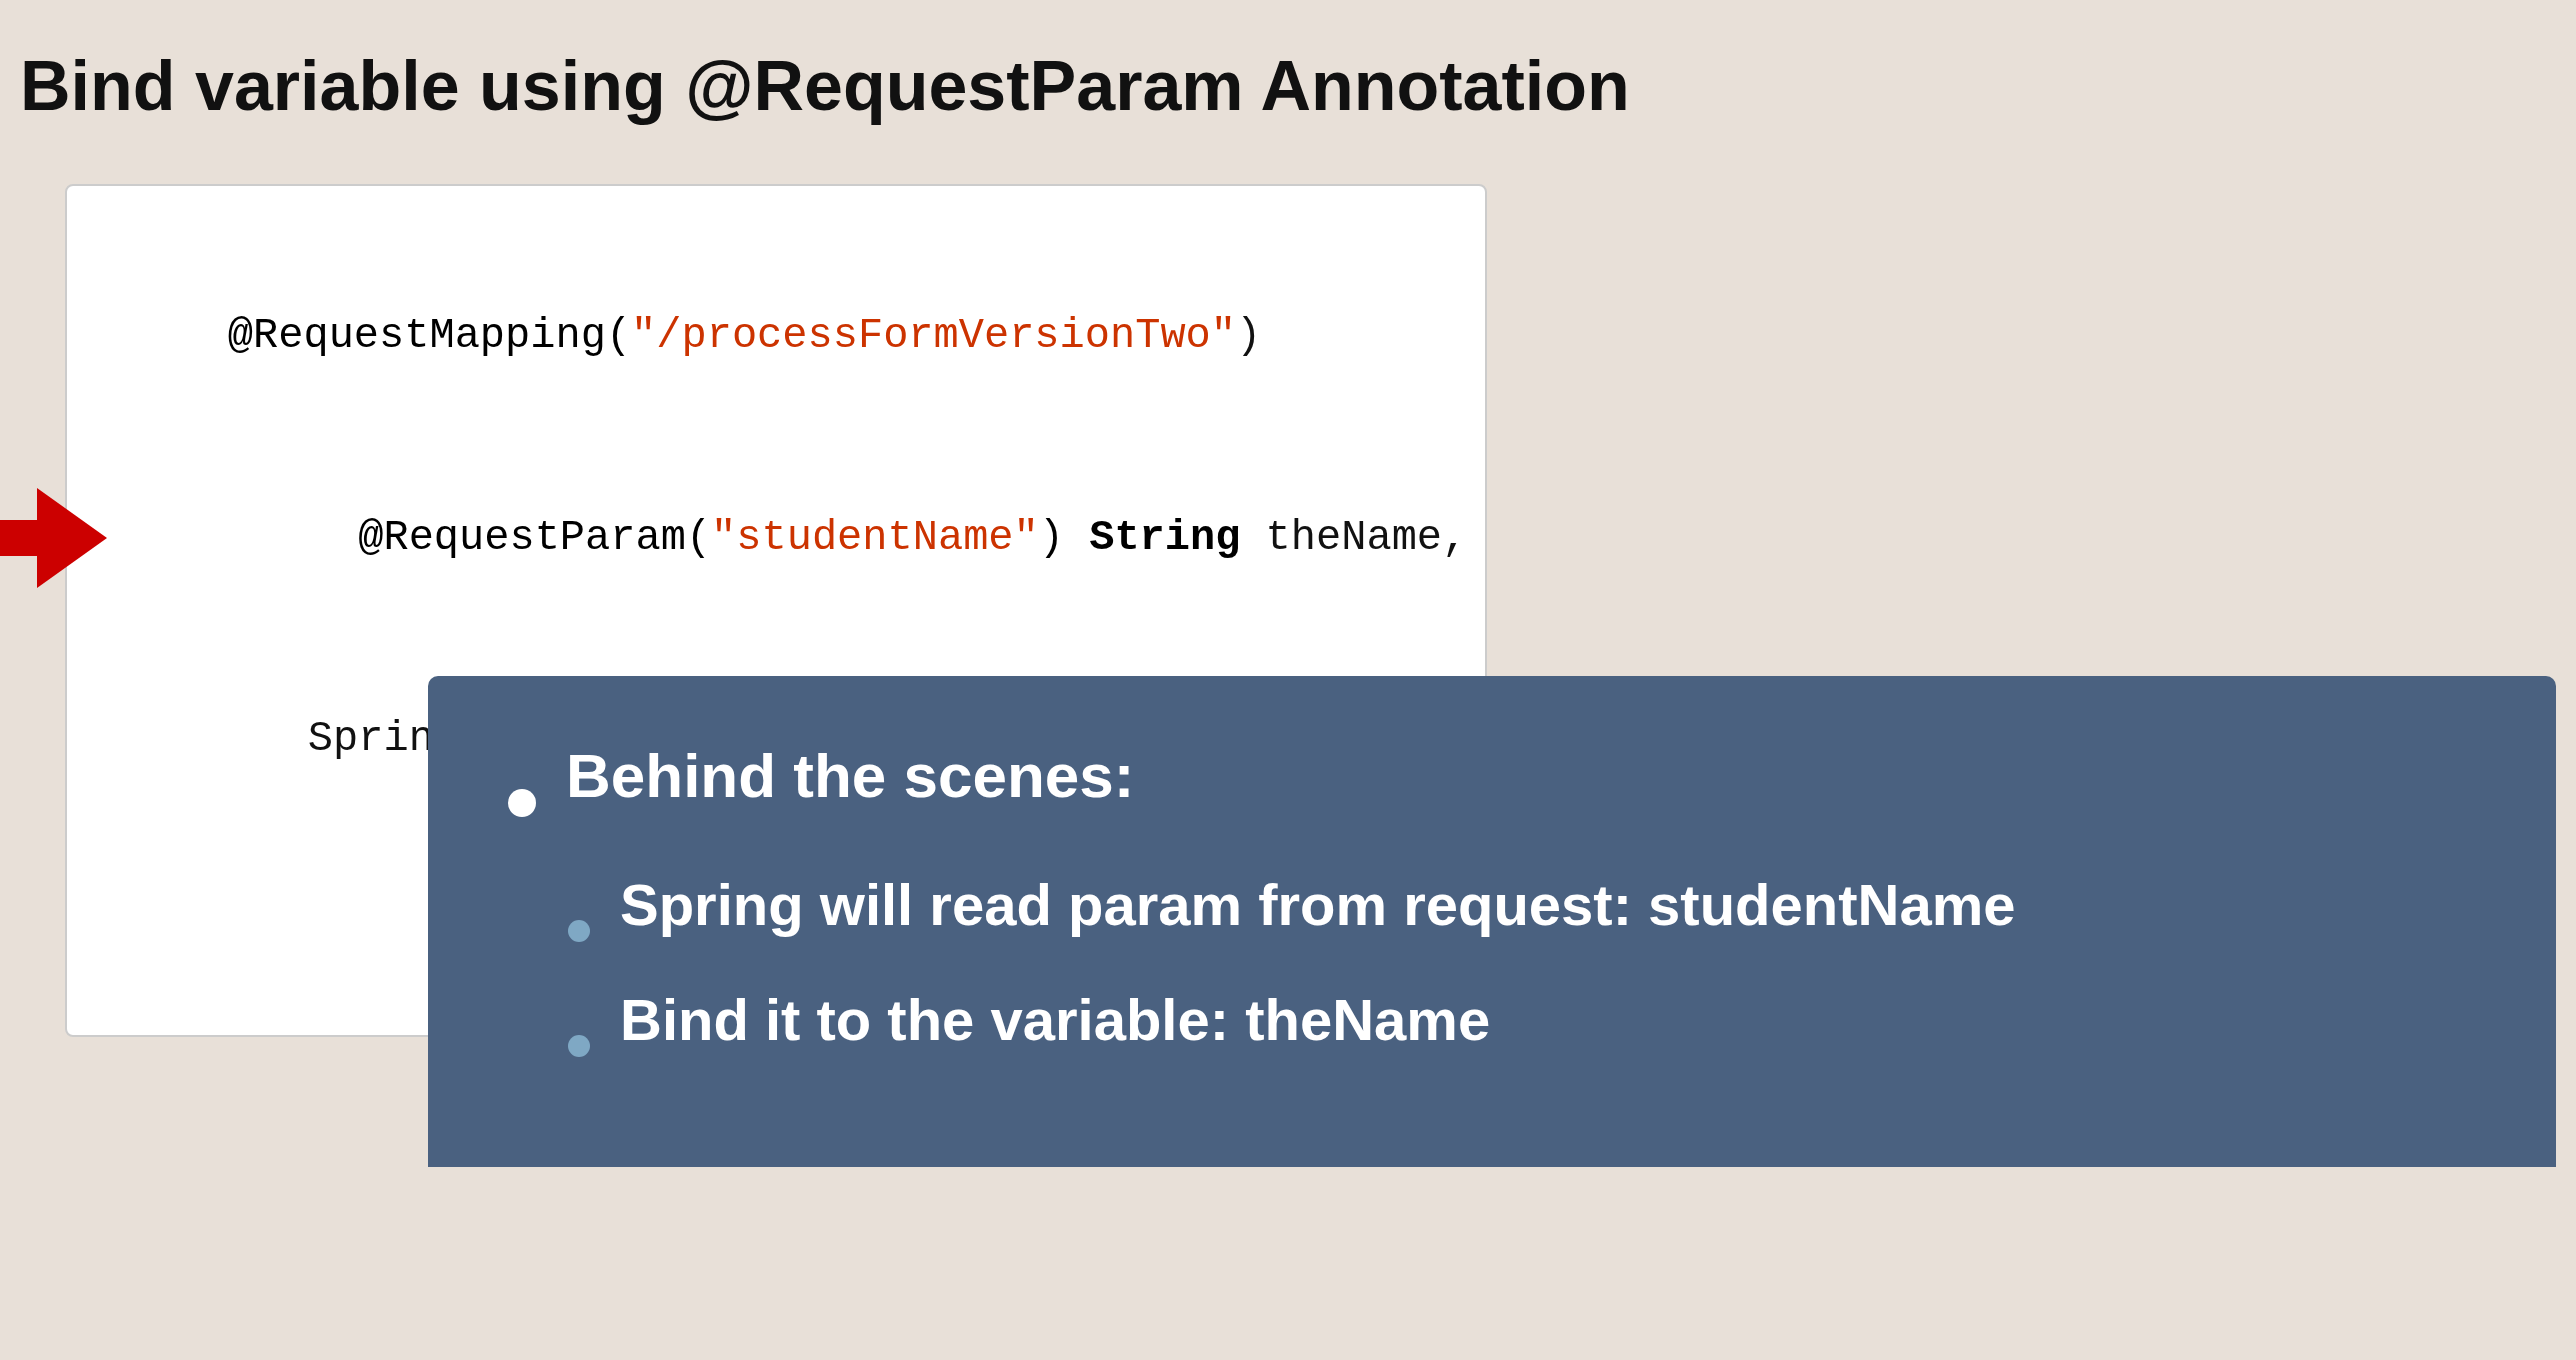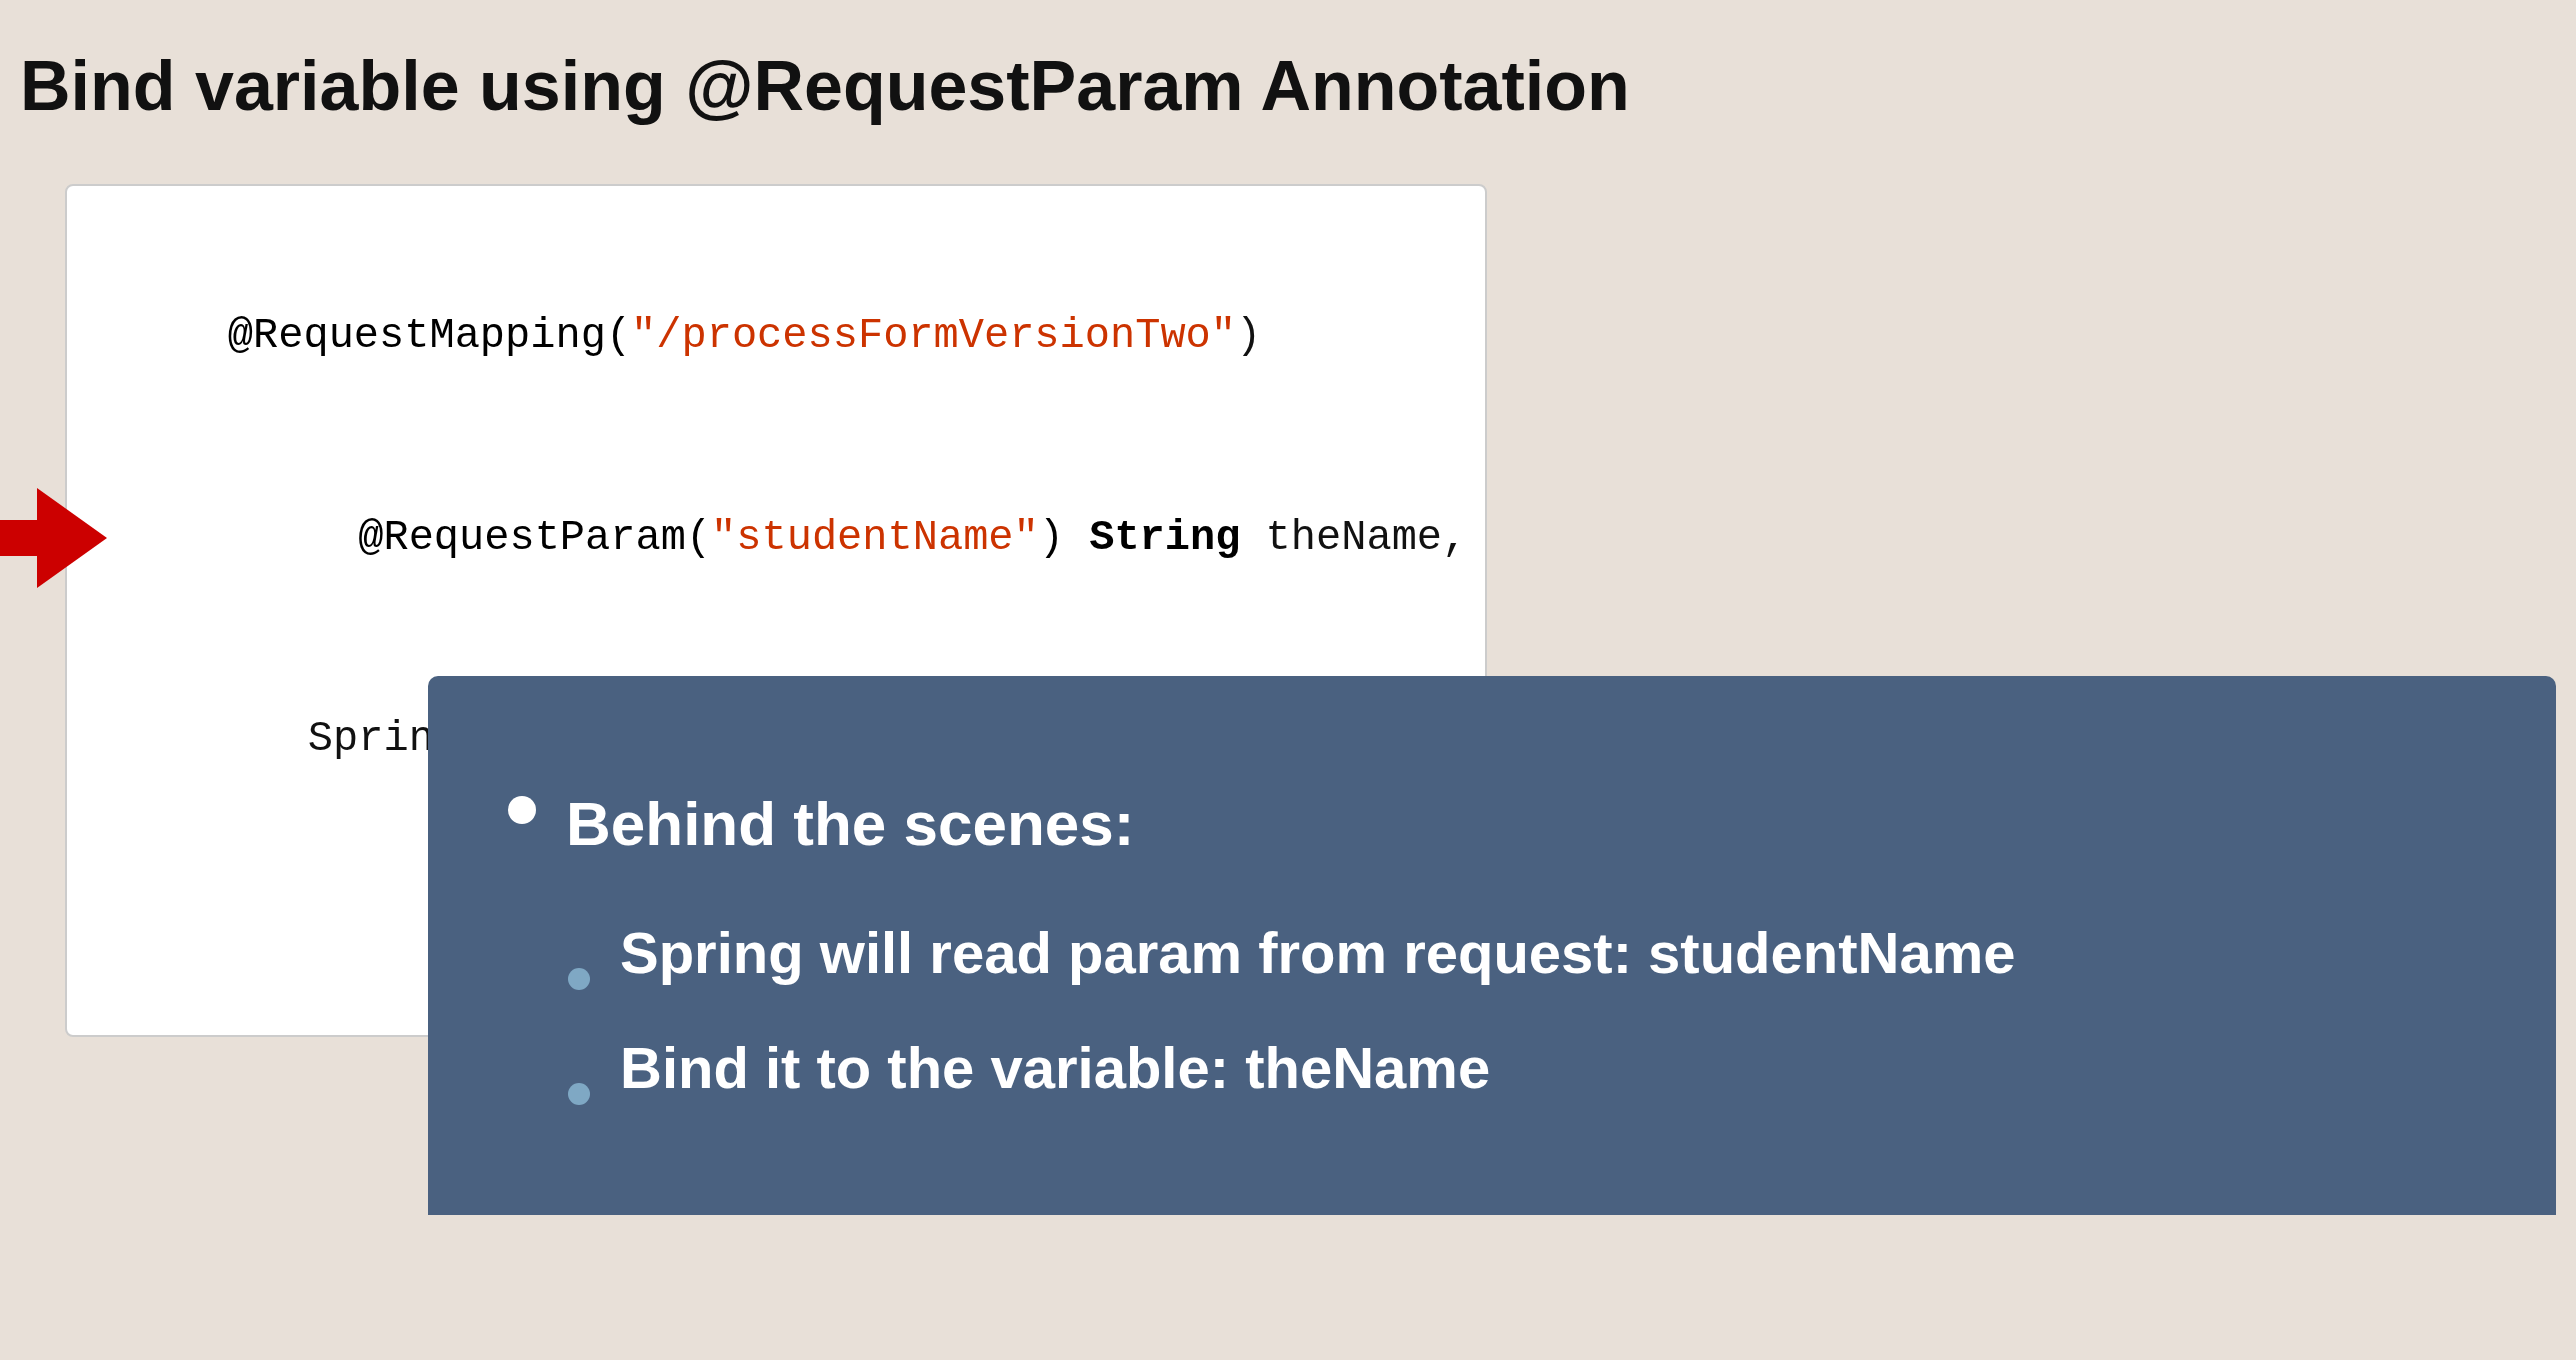--- a/index.html
+++ b/index.html
@@ -127,23 +127,22 @@
       top: 676px;
       left: 428px;
       width: 2128px;
       background: #4a6180;
       border-radius: 10px 10px 0 0;
       padding: 60px 80px 70px 80px;
     }
 
     .bullet-main {
       display: flex;
-      align-items: flex-start;
+      align-items: flex-end;
       margin-bottom: 50px;
-      margin-top: 48px;
     }
 
     .bullet-dot {
       width: 28px;
       height: 28px;
       border-radius: 50%;
       background: #ffffff;
       flex-shrink: 0;
       margin-top: 12px;
       margin-right: 30px;

